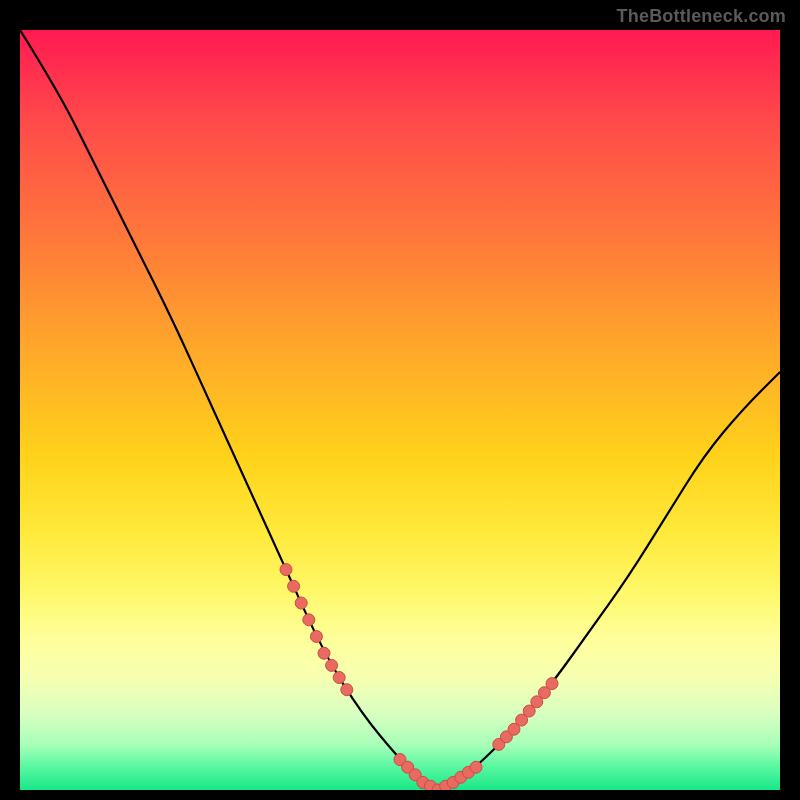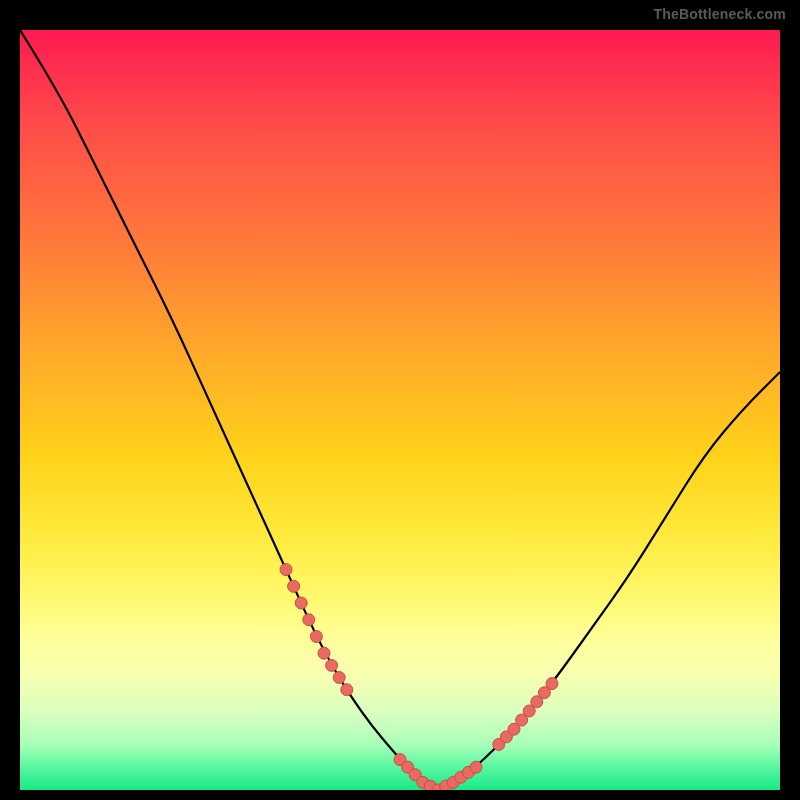--- a/index.html
+++ b/index.html
@@ -8,21 +8,21 @@
     position: relative;
     width: 800px;
     height: 800px;
     background: #000;
   }
   .watermark {
     position: absolute;
     top: 6px;
     right: 14px;
     font-family: Arial, Helvetica, sans-serif;
-    font-size: 14px;
+    font-size: 18px;
     font-weight: bold;
     color: #5a5a5a;
     letter-spacing: 0.2px;
   }
   .plot-area {
     position: absolute;
     left: 20px;
     top: 30px;
     width: 760px;
     height: 760px;

